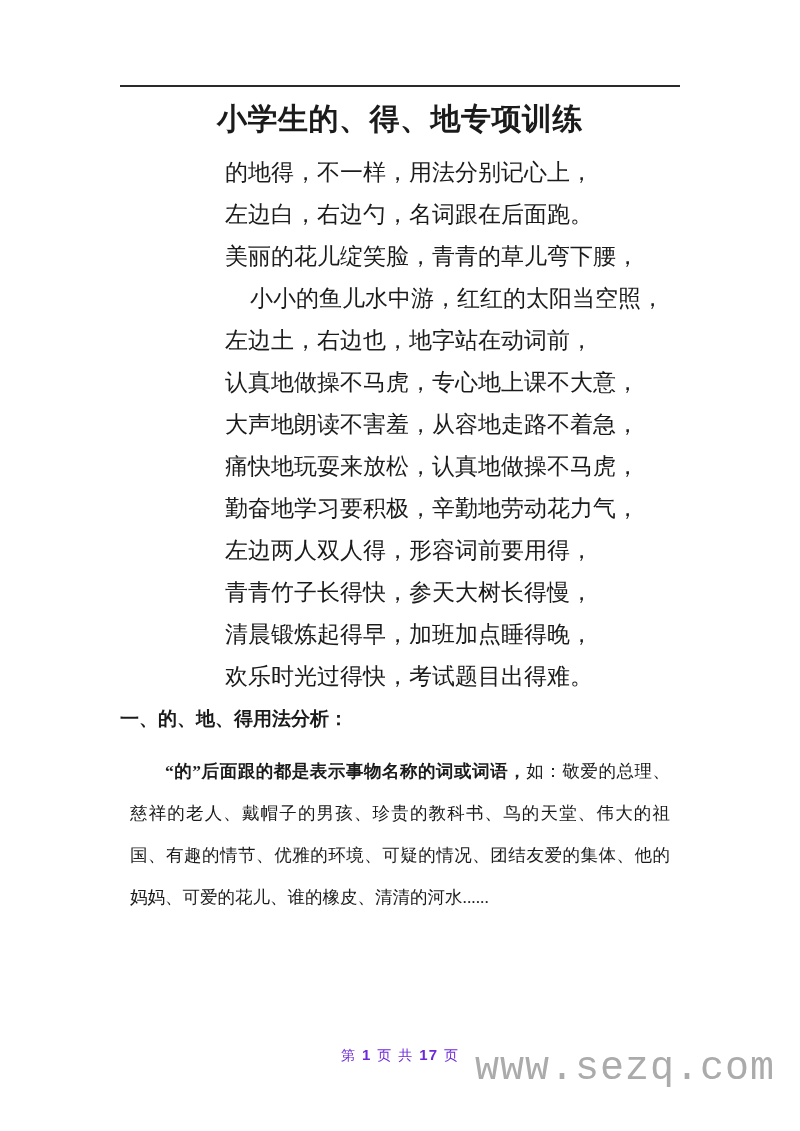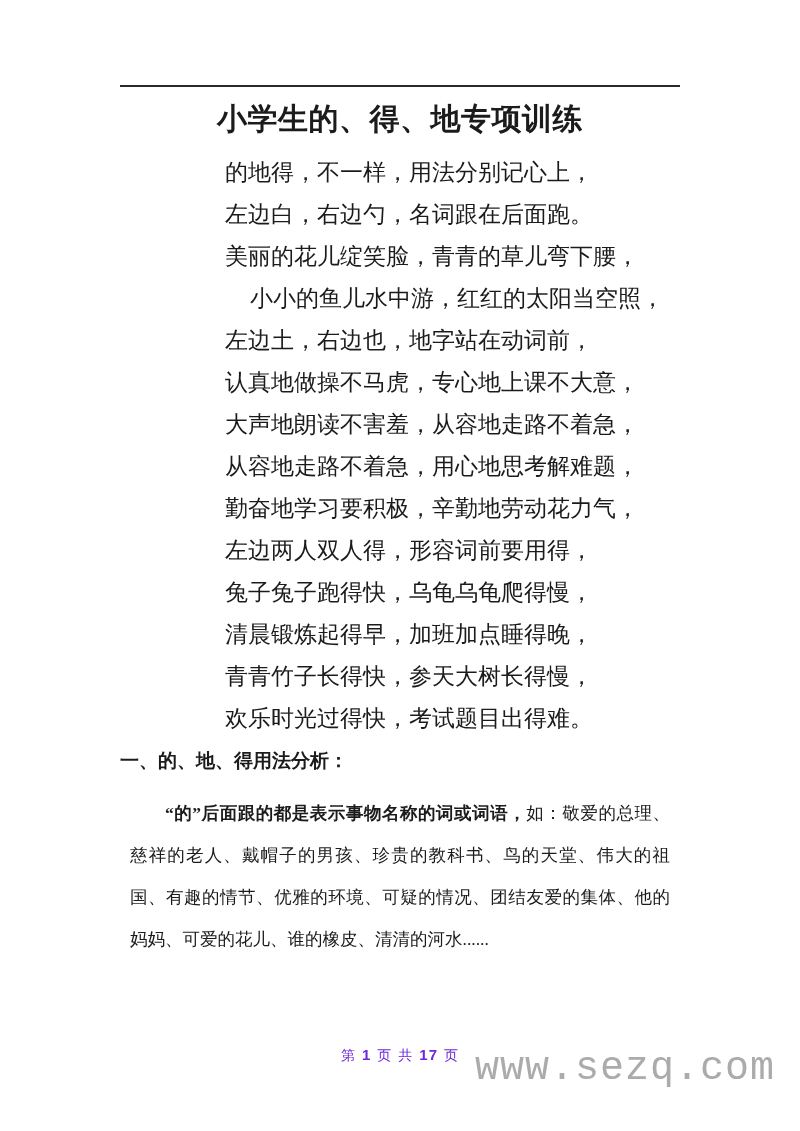--- a/index.html
+++ b/index.html
@@ -104,26 +104,25 @@
     <h1 class="doc-title">小学生的、得、地专项训练</h1>
 
     <div class="poem">
       <div class="poem-line">的地得，不一样，用法分别记心上，</div>
       <div class="poem-line">左边白，右边勺，名词跟在后面跑。</div>
       <div class="poem-line">美丽的花儿绽笑脸，青青的草儿弯下腰，</div>
       <div class="poem-line indent">小小的鱼儿水中游，红红的太阳当空照，</div>
       <div class="poem-line">左边土，右边也，地字站在动词前，</div>
       <div class="poem-line">认真地做操不马虎，专心地上课不大意，</div>
       <div class="poem-line">大声地朗读不害羞，从容地走路不着急，</div>
-      <div class="poem-line">从容地走路不着急，用心地思考解难题，</div>
+      <div class="poem-line">痛快地玩耍来放松，认真地做操不马虎，</div>
       <div class="poem-line">勤奋地学习要积极，辛勤地劳动花力气，</div>
       <div class="poem-line">左边两人双人得，形容词前要用得，</div>
-      <div class="poem-line">兔子兔子跑得快，乌龟乌龟爬得慢，</div>
+      <div class="poem-line">青青竹子长得快，参天大树长得慢，</div>
       <div class="poem-line">清晨锻炼起得早，加班加点睡得晚，</div>
-      <div class="poem-line">青青竹子长得快，参天大树长得慢，</div>
       <div class="poem-line">欢乐时光过得快，考试题目出得难。</div>
     </div>
 
     <div class="section-heading">一、的、地、得用法分析：</div>
 
     <p class="para"><b>“的”后面跟的都是表示事物名称的词或词语，</b><span>如：敬爱的总理、慈祥的老人、戴帽子的男孩、珍贵的教科书、鸟的天堂、伟大的祖国、有趣的情节、优雅的环境、可疑的情况、团结友爱的集体、他的妈妈、可爱的花儿、谁的橡皮、清清的河水......</span></p>
 
   </div>
 
   <div class="footer"><span>第</span><b>1</b><span>页</span><span>共</span><b>17</b><span>页</span></div>

